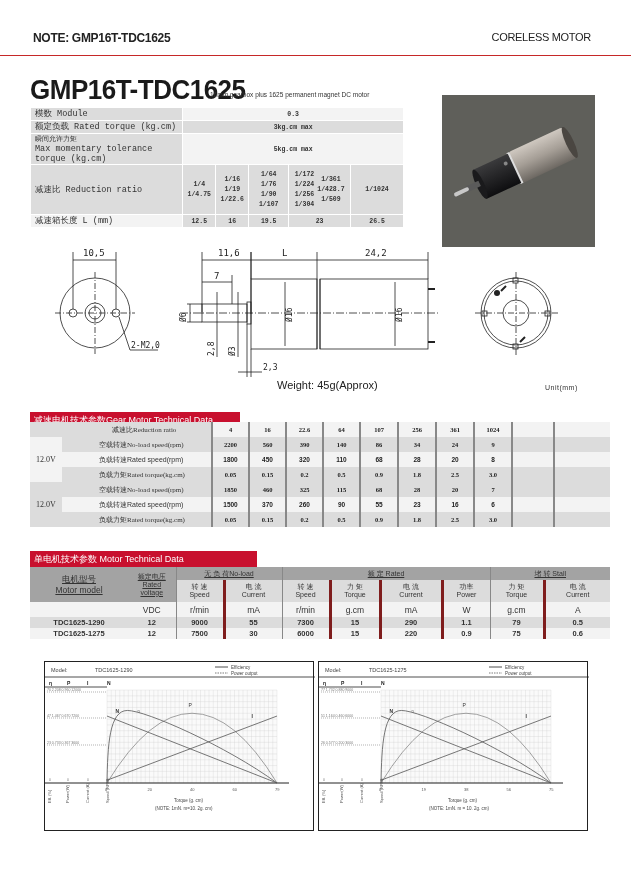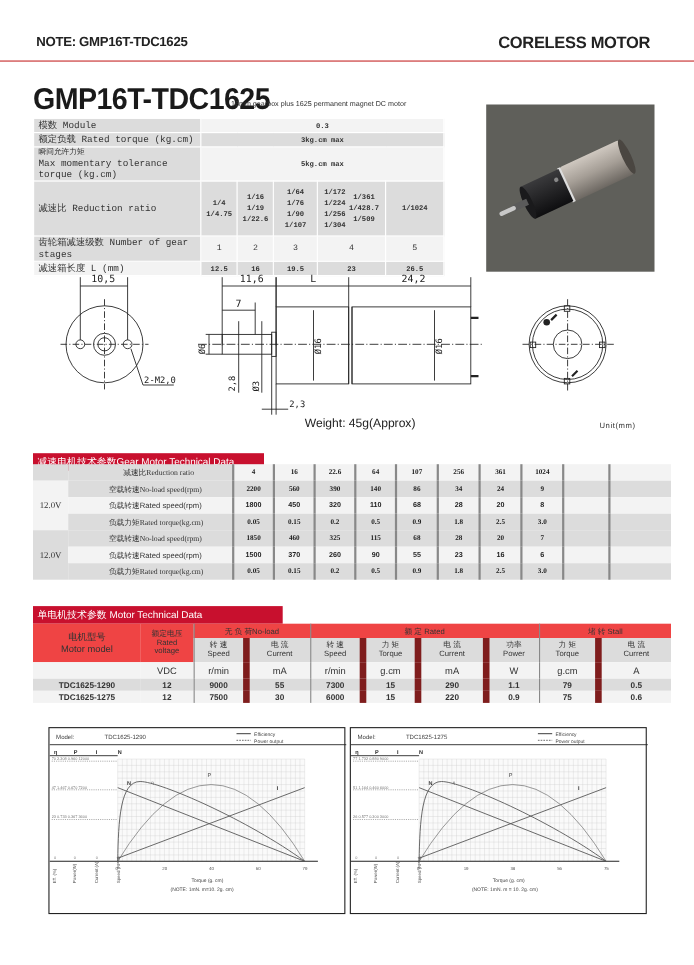--- a/index.html
+++ b/index.html
@@ -1,19 +1,19 @@
 <!DOCTYPE html>
 <html><head>
 <meta charset="utf-8">
 <style>
   * { box-sizing: border-box; margin: 0; padding: 0; }
   body { width: 631px; height: 877px; background: #fff; font-family: "Liberation Sans", sans-serif; color: #222; position: relative; overflow: hidden; }
   .abs { position: absolute; }
   .hdr-left { left: 33px; top: 31px; font-size: 12px; font-weight: bold; letter-spacing: -0.3px; }
-  .hdr-right { right: 40px; top: 31px; font-size: 15px; font-weight: bold; letter-spacing: -0.3px; }
+  .hdr-right { right: 40px; top: 31px; font-size: 11px; font-weight: normal; letter-spacing: -0.3px; }
   .redline { left: 0; top: 55px; width: 631px; height: 1px; background: #c62828; }
   .big-title { left: 30px; top: 75px; font-size: 26px; font-weight: bold; letter-spacing: -0.5px; color: #1a1a1a; transform: scaleY(1.05); }
   .subtitle { left: 210px; top: 91px; font-size: 6.5px; color: #333; }
   .photo { left: 442px; top: 95px; width: 153px; height: 152px; background: #5f5f5a; }
 
   table { border-collapse: collapse; }
   .spec { left: 30px; top: 107px; width: 374px; font-size: 7.5px; font-family: Liberation Mono, monospace; }
   .spec td { border: 1px solid #fff; padding: 0 4px; height: 13px; }
   .spec td.lab { background: #dcdcdc; color: #333; font-size: 8.5px; }
   .spec td.val { text-align: center; font-weight: bold; font-size: 6.5px; color: #333; }
@@ -34,28 +34,28 @@
   .gear td { height: 15px; text-align: center; font-weight: bold; padding: 0; }
   .gear td.lab { text-align: left; font-weight: normal; padding-left: 37px; font-size: 7px; color: #333; }
   .gear td.volt { font-weight: normal; font-size: 8px; background: #f3f3f3; color: #333; }
   .gear tr.g td { background: #dcdcdc; font-family: Liberation Serif, serif; }
   .gear tr.w td { background: #f3f3f3; }
   .gear td.num { border-left: 2px solid #888; }
   .gear tr.head td.lab { padding-left: 50px; }
 
   .motor { left: 30px; top: 567px; width: 580px; font-size: 7px; color: #333; }
   .motor td { text-align: center; padding: 0; }
-  .motor .h1 td { height: 13px; background: #ef4444; }
+  .motor .h1 td { height: 13px; background: #a3a3a3; text-decoration: underline; }
   .motor .h2 td { height: 22px; background: #dcdcdc; line-height: 8px; }
   .motor .u td { height: 15px; background: #f3f3f3; font-size: 8.5px; }
   .motor .d td { height: 11px; font-weight: bold; font-size: 7.5px; }
   .motor .d.g td { background: #dcdcdc; }
   .motor .d.w td { background: #f3f3f3; }
   .motor td.bl { border-left: 1.5px solid #888; }
-  .motor td.bl2 { border-left: 6px solid #7f1d1d; }
+  .motor td.bl2 { border-left: 3px solid #7f1d1d; }
   .motor .modelcell { background: #dcdcdc; font-size: 8.5px; line-height: 11px; }
 
   .chart { position: absolute; top: 661px; width: 270px; height: 170px; border: 1px solid #222; background: #fff; }
   .chart svg { position: absolute; left: 0; top: 0; }
 </style>
 </head>
 <body>
 
 <div class="abs hdr-left">NOTE: GMP16T-TDC1625</div>
 <div class="abs hdr-right">CORELESS MOTOR</div>
@@ -141,28 +141,20 @@
               <div>1/304</div>
             </div>
         <div>
               <div>1/361</div>
               <div>1/428.7</div>
               <div>1/509</div>
             </div>
       </div>
     </td>
     <td class="val">1/1024</td>
-  </tr>
-  <tr class="w">
-    <td class="lab" style="height:17px">齿轮箱减速级数 Number of gear stages</td>
-    <td class="val" style="font-weight:normal;font-size:7.5px">1</td>
-    <td class="val" style="font-weight:normal;font-size:7.5px">2</td>
-    <td class="val" style="font-weight:normal;font-size:7.5px">3</td>
-    <td class="val" style="font-weight:normal;font-size:7.5px">4</td>
-    <td class="val" style="font-weight:normal;font-size:7.5px">5</td>
   </tr>
   <tr class="g">
     <td class="lab" style="background:#f3f3f3">减速箱长度 L (mm)</td>
     <td class="val">12.5</td>
     <td class="val">16</td>
     <td class="val">19.5</td>
     <td class="val">23</td>
     <td class="val">26.5</td>
   </tr>
 </tbody>

